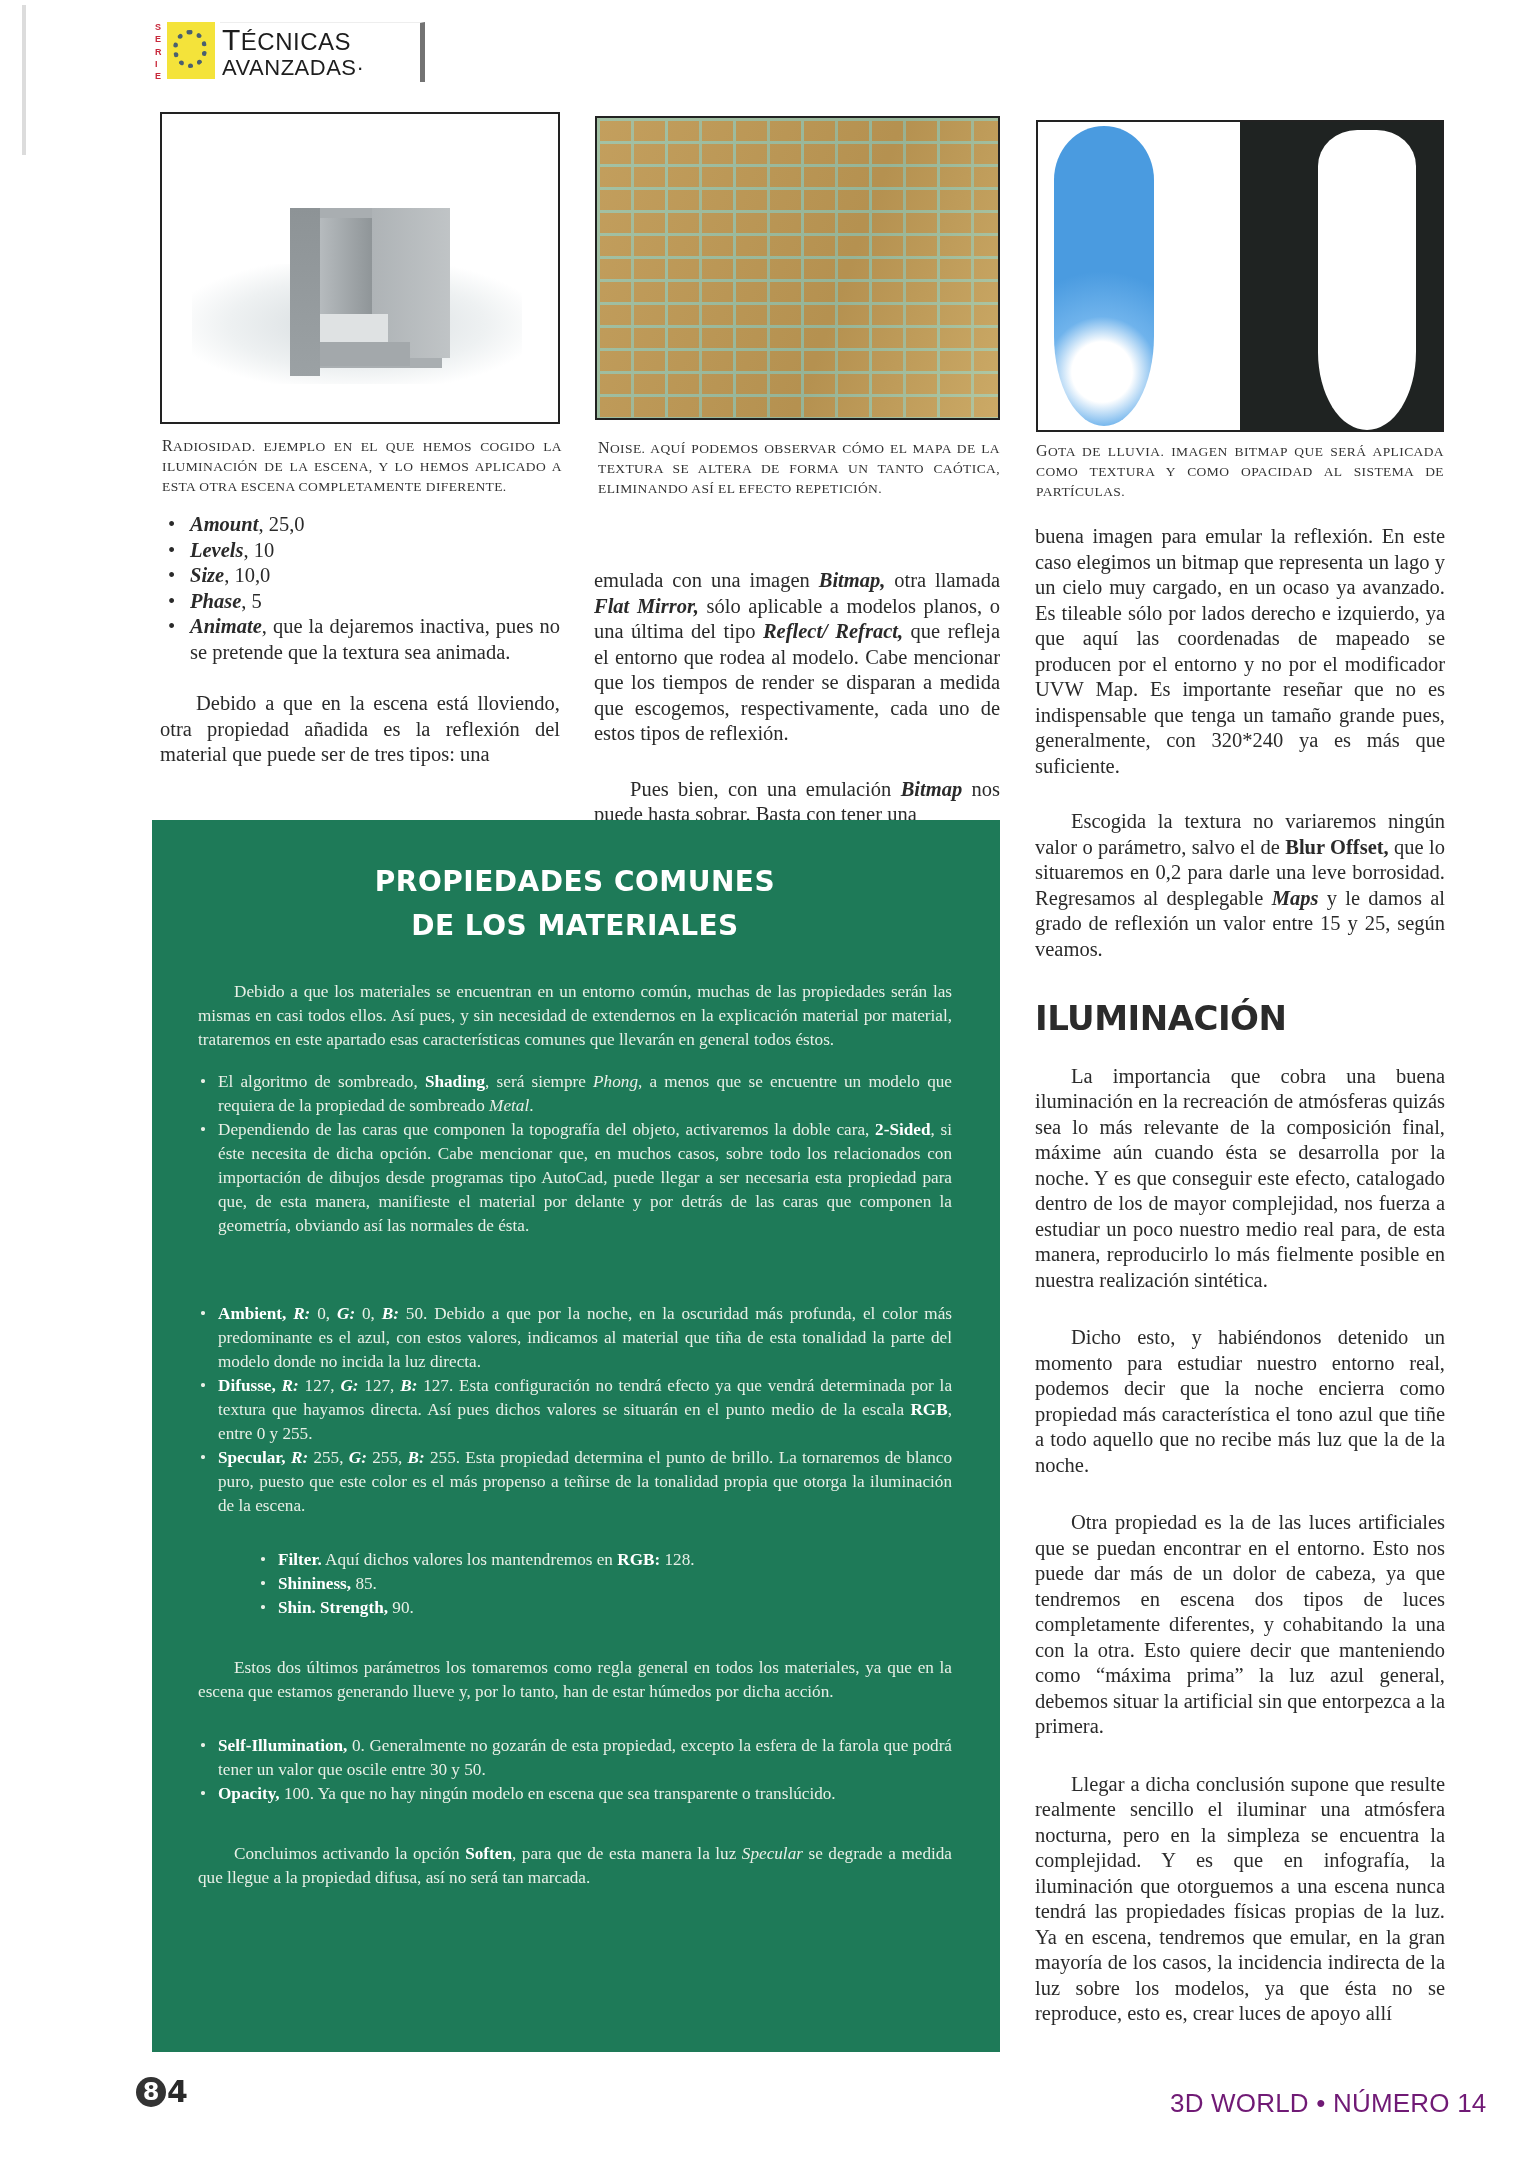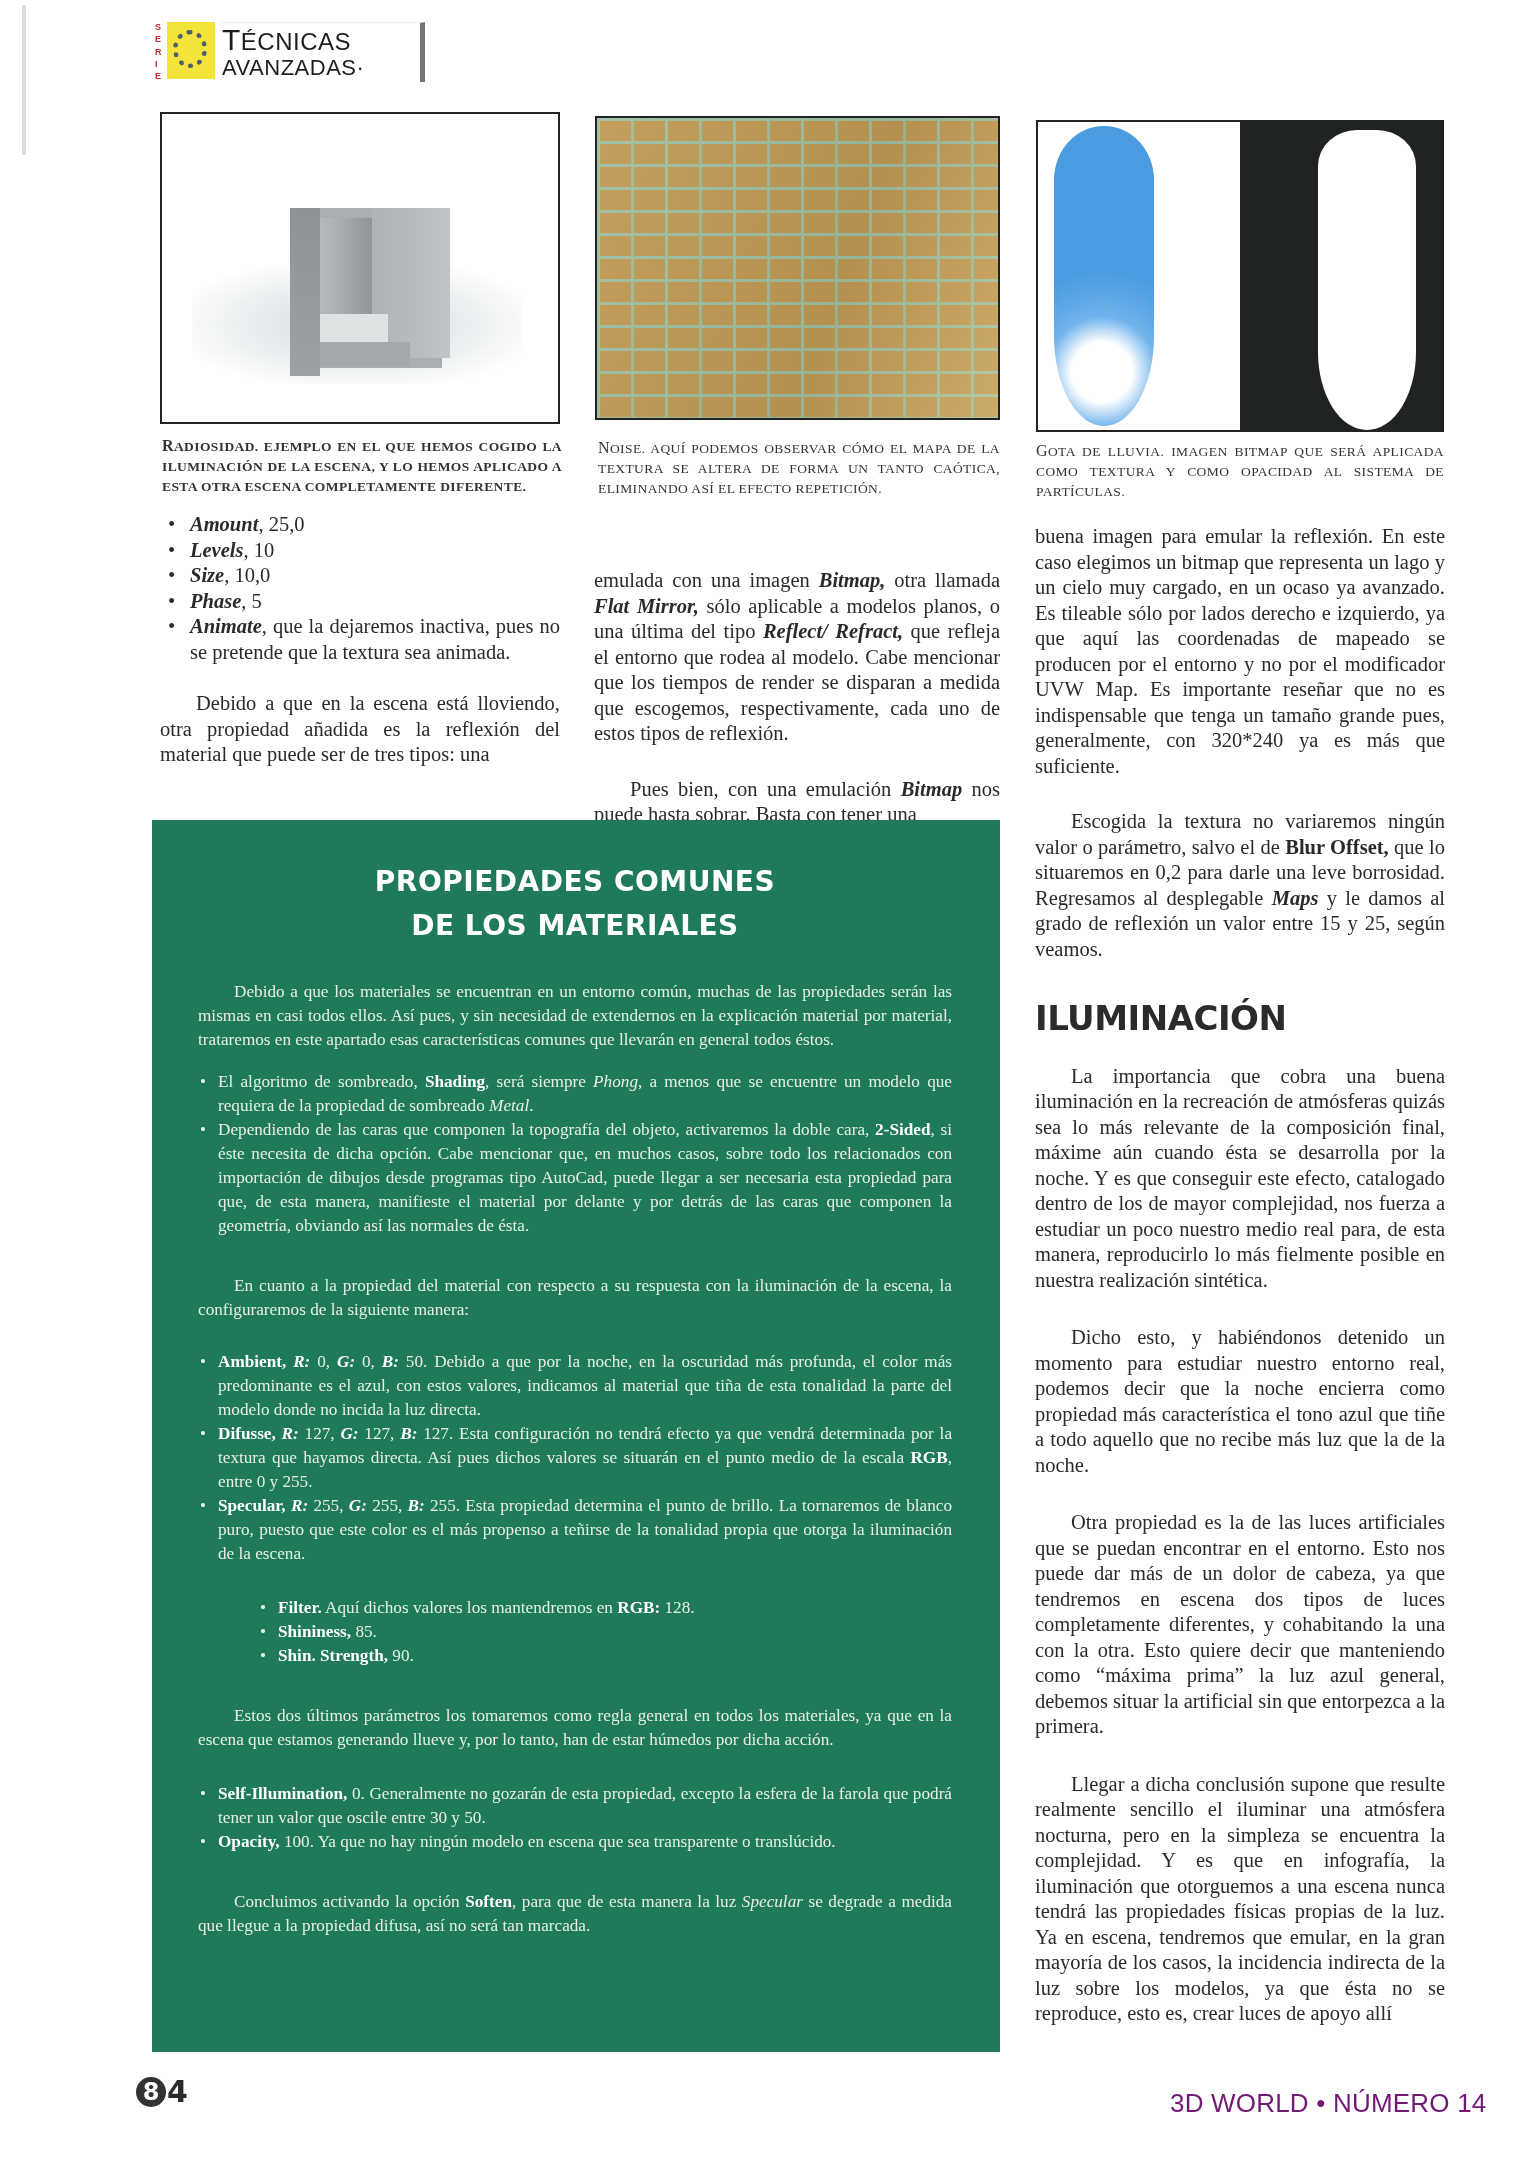--- a/index.html
+++ b/index.html
@@ -58,21 +58,21 @@
   .drop-blue { position: absolute; left: 16px; top: 4px; width: 100px; height: 300px;
                border-radius: 50% 50% 50% 50% / 18% 18% 30% 30%;
                background: radial-gradient(circle at 48% 82%, #ffffff 0 12%, #6fb3ec 22%, #4a9be0 40%); }
   .drop-white { position: absolute; right: 26px; top: 8px; width: 98px; height: 300px; background: #ffffff;
                 border-radius: 40% 40% 50% 50% / 12% 12% 26% 26%; }
 
   
   .caption { position: absolute; font-family: "Liberation Serif", serif; font-size: 13.5px; line-height: 20px;
              text-transform: uppercase; color: #333; letter-spacing: 0.4px; text-align: justify; }
   .caption .first { font-size: 16px; }
-  .cap1 { left: 162px; top: 436px; width: 400px; font-weight: bold; }
+  .cap1 { left: 162px; top: 436px; width: 400px; }
   .cap2 { left: 598px; top: 438px; width: 402px; }
   .cap3 { left: 1036px; top: 441px; width: 408px; }
 
   
   .body { font-size: 20.5px; line-height: 25.5px; color: #2a2a2a; text-align: justify; }
   .body p { margin: 0; text-indent: 36px; }
   .body p + p { margin-top: 25px; }
   .col1 { position: absolute; left: 160px; top: 512px; width: 400px; }
   .col2 { position: absolute; left: 594px; top: 524px; width: 406px; margin-top: 44px; }
   .col3 { position: absolute; left: 1035px; top: 524px; width: 410px; }
@@ -185,21 +185,20 @@
     <div>PROPIEDADES COMUNES</div>
     <div>DE LOS MATERIALES</div>
   </div>
   <div class="gb-text">
     <p>Debido a que los materiales se encuentran en un entorno común, muchas de las propiedades serán las mismas en casi todos ellos. Así pues, y sin necesidad de extendernos en la explicación material por material, trataremos en este apartado esas características comunes que llevarán en general todos éstos.</p>
     <ul>
       <li><span>El algoritmo de sombreado, </span><b>Shading</b><span>, será siempre </span><i>Phong</i><span>, a menos que se encuentre un modelo que requiera de la propiedad de sombreado </span><i>Metal</i><span>.</span></li>
       <li><span>Dependiendo de las caras que componen la topografía del objeto, activaremos la doble cara, </span><b>2-Sided</b><span>, si éste necesita de dicha opción. Cabe mencionar que, en muchos casos, sobre todo los relacionados con importación de dibujos desde programas tipo AutoCad, puede llegar a ser necesaria esta propiedad para que, de esta manera, manifieste el material por delante y por detrás de las caras que componen la geometría, obviando así las normales de ésta.</span></li>
     </ul>
     <div class="gap-l"></div>
-    <p>En cuanto a la propiedad del material con respecto a su respuesta con la iluminación de la escena, la configuraremos de la siguiente manera:</p>
     <ul style="margin-top:28px">
       <li><b>Ambient,</b> <b><i>R:</i></b> <span>0</span><span>, </span><b><i>G:</i></b> <span>0</span><span>, </span><b><i>B:</i></b> <span>50</span><span>. Debido a que por la noche, en la oscuridad más profunda, el color más predominante es el azul, con estos valores, indicamos al material que tiña de esta tonalidad la parte del modelo donde no incida la luz directa.</span></li>
       <li><b>Difusse,</b> <b><i>R:</i></b> <span>127</span><span>, </span><b><i>G:</i></b> <span>127</span><span>, </span><b><i>B:</i></b> <span>127</span><span>. Esta configuración no tendrá efecto ya que vendrá determinada por la textura que hayamos directa. Así pues dichos valores se situarán en el punto medio de la escala </span><b>RGB</b><span>, entre 0 y 255.</span></li>
       <li><b>Specular,</b> <b><i>R:</i></b> <span>255</span><span>, </span><b><i>G:</i></b> <span>255</span><span>, </span><b><i>B:</i></b> <span>255</span><span>. Esta propiedad determina el punto de brillo. La tornaremos de blanco puro, puesto que este color es el más propenso a teñirse de la tonalidad propia que otorga la iluminación de la escena.</span></li>
     </ul>
     <ul class="sub" style="margin-top:30px">
       <li><b>Filter.</b><span> Aquí dichos valores los mantendremos en </span><b>RGB:</b><span> 128.</span></li>
       <li><b>Shininess,</b><span> 85.</span></li>
       <li><b>Shin. Strength,</b><span> 90.</span></li>
     </ul>

